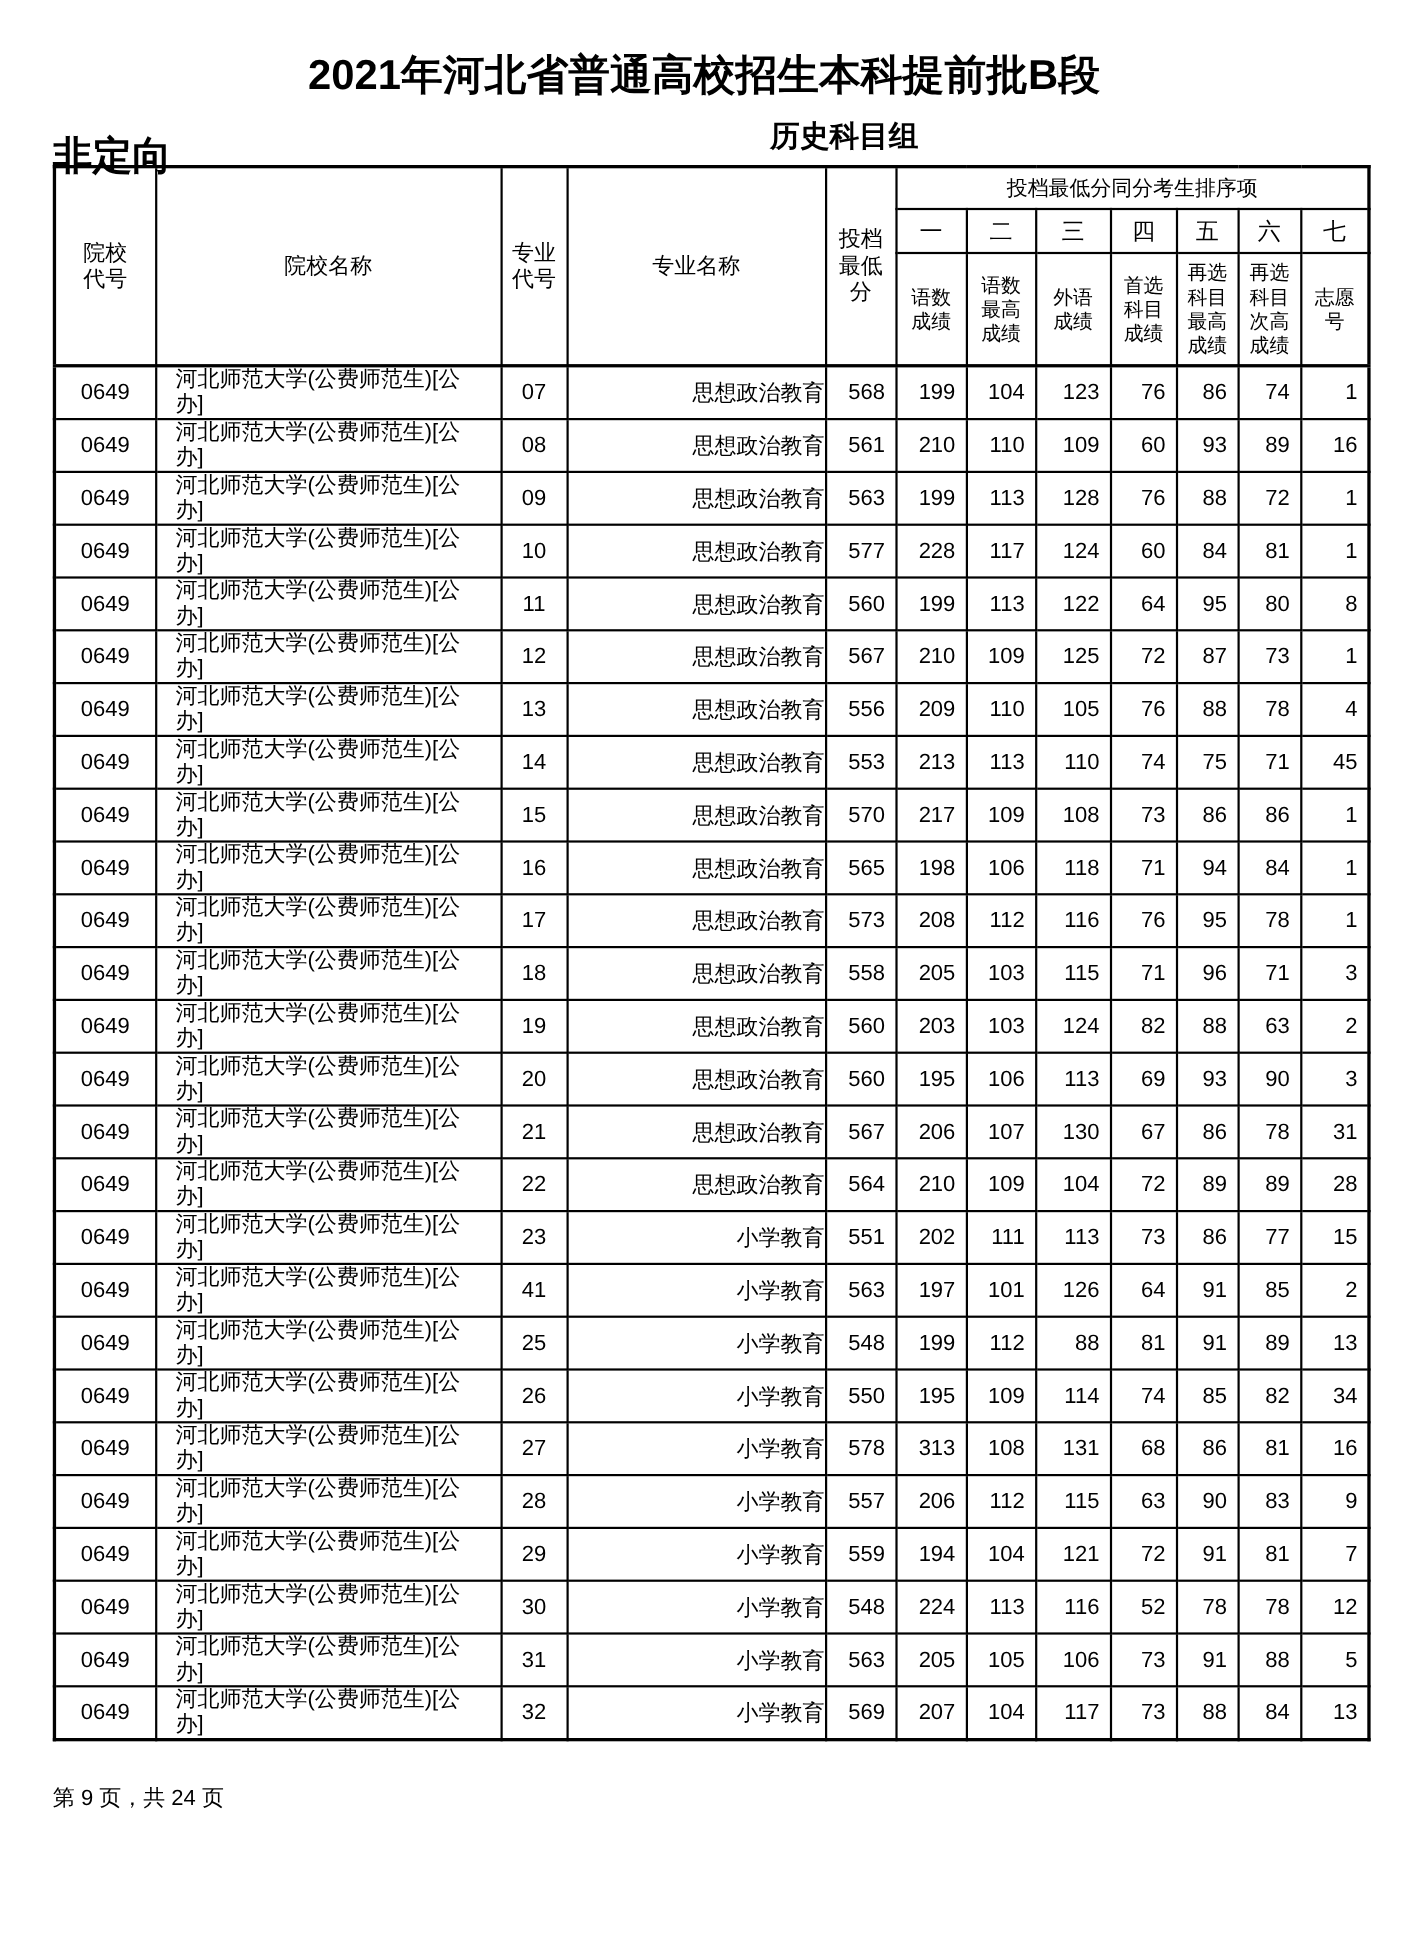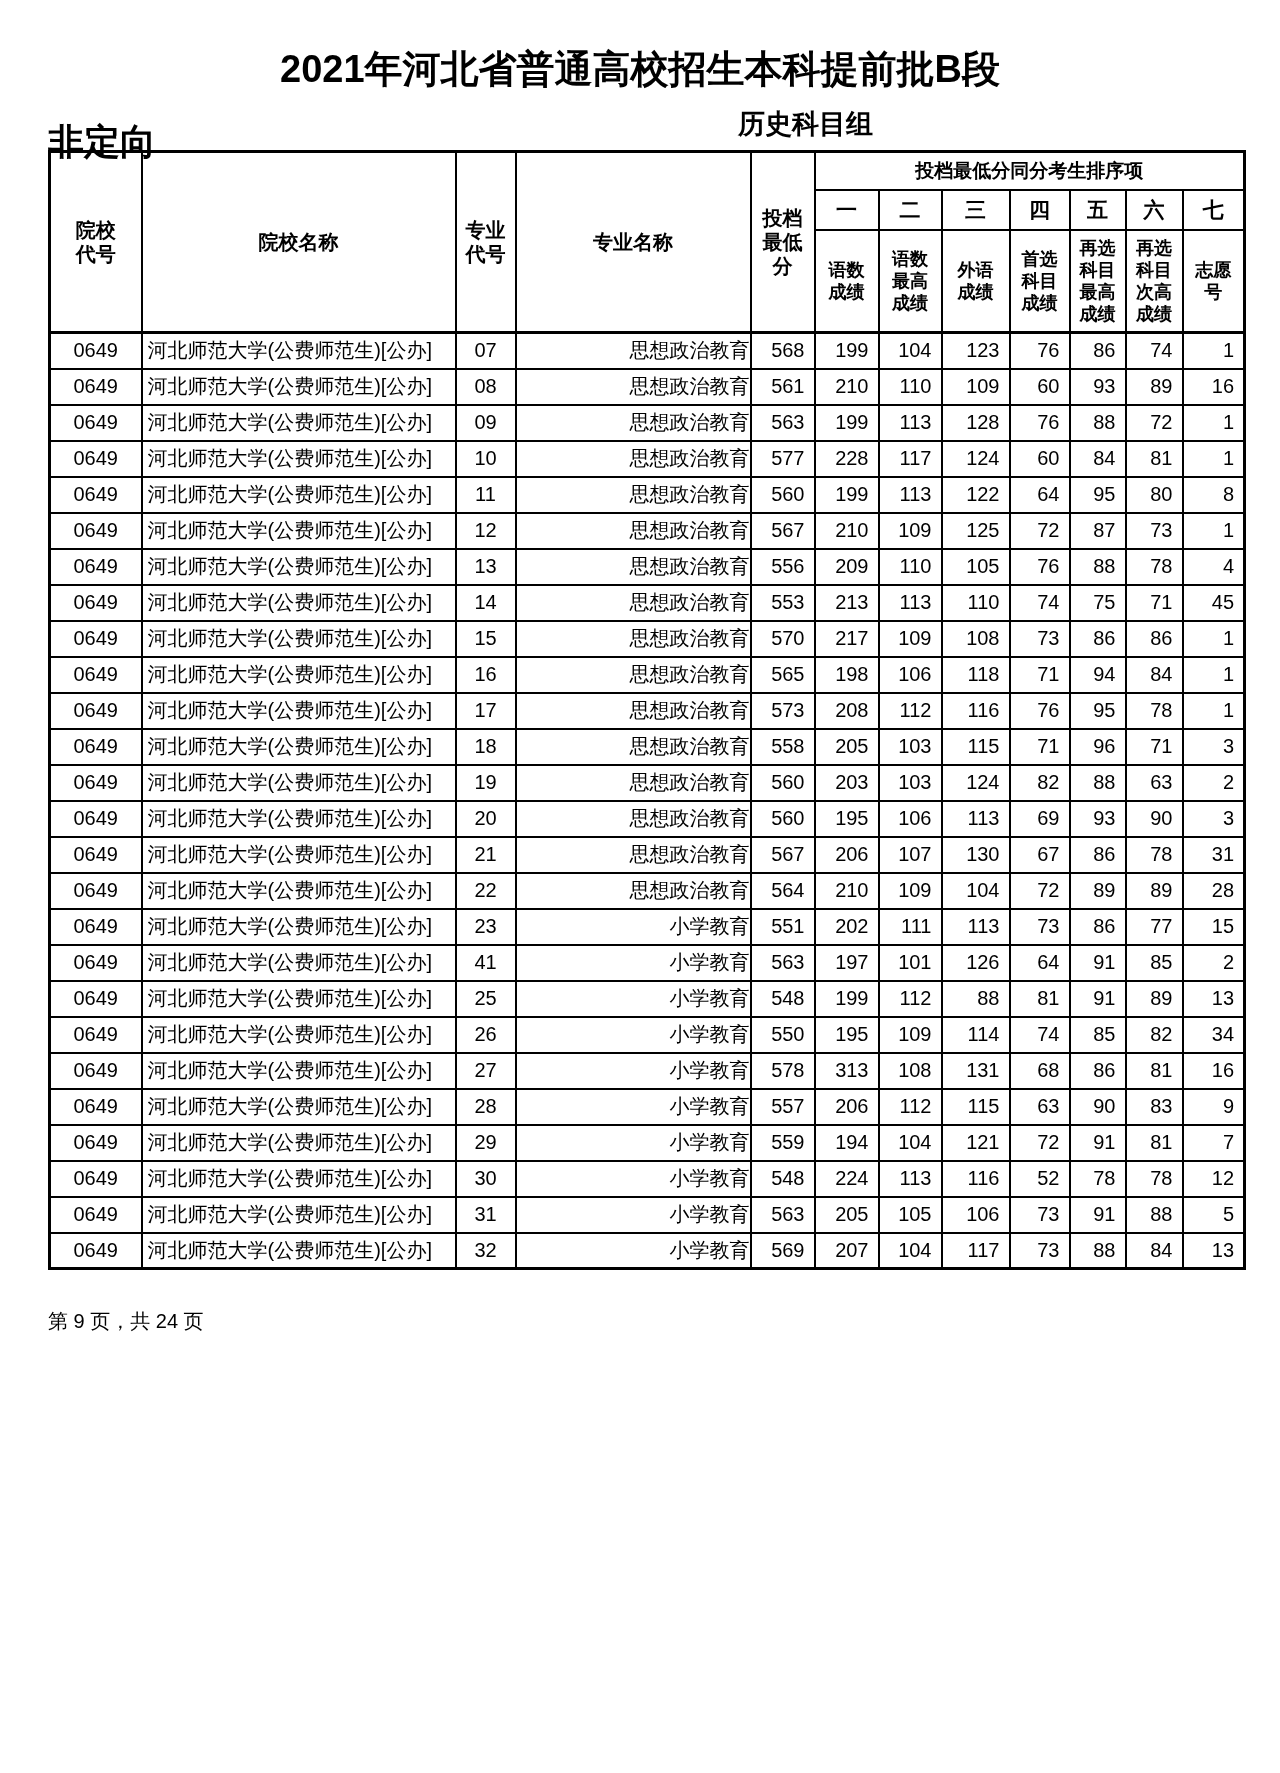--- a/index.html
+++ b/index.html
@@ -1,36 +1,36 @@
 <!DOCTYPE html>
 <html lang="zh"><head>
 <meta charset="utf-8">
 <style>
   html,body{margin:0;padding:0;background:#fff;}
   body{width:1280px;height:1773px;font-family:"Liberation Sans",sans-serif;color:#000;}
   .page{position:relative;width:1280px;height:1773px;overflow:hidden;}
   .title{padding-top:48px;text-align:center;font-weight:bold;font-size:38px;line-height:42px;}
   .labels-row{position:relative;margin:16px 0 6px 48px;width:1195px;height:38px;}
   .label-left{position:absolute;left:0;top:12px;font-size:36px;font-weight:bold;}
-  .label-right{position:absolute;left:690px;top:0;font-size:27px;font-weight:bold;}
+  .label-right{position:absolute;left:652px;top:0;font-size:27px;font-weight:bold;}
   table{margin-left:48px;width:1195px;border-collapse:collapse;table-layout:fixed;border:3px solid #000;}
   th,td{border:2px solid #000;padding:0;overflow:hidden;}
   thead{border-bottom:3px solid #000;}
-  thead th{font-weight:bold;text-align:center;vertical-align:middle;}
+  thead th{font-weight:normal;text-align:center;vertical-align:middle;}
   .pre{white-space:pre-line;}
   .h-main{font-size:20px;line-height:24px;}
   .h-group{font-size:19px;height:36px;}
   .row-ordinal th{font-size:21px;height:38px;}
   .row-sub th{font-size:18px;line-height:22px;height:100px;}
   tbody tr{height:36px;}
   tbody td{font-size:20px;vertical-align:middle;}
   td.c-center{text-align:center;}
   td.c-num{text-align:right;padding-right:9px;}
   td.c-left{text-align:right;padding-left:7px;}
-  td.c-name{text-align:left;padding:0 5px;font-size:20px;line-height:23px;word-break:break-all;vertical-align:middle;}
+  td.c-name{text-align:left;padding:0 17px;font-size:20px;line-height:23px;word-break:break-all;vertical-align:middle;}
   td.c-name div{max-height:47px;overflow:hidden;}
   .footer{margin:38px 0 0 48px;width:1195px;text-align:left;font-size:20px;}
 </style>
 </head>
 <body>
 
 <div class="page">
 
   <div class="title">
     <div>2021年河北省普通高校招生本科提前批B段</div>

